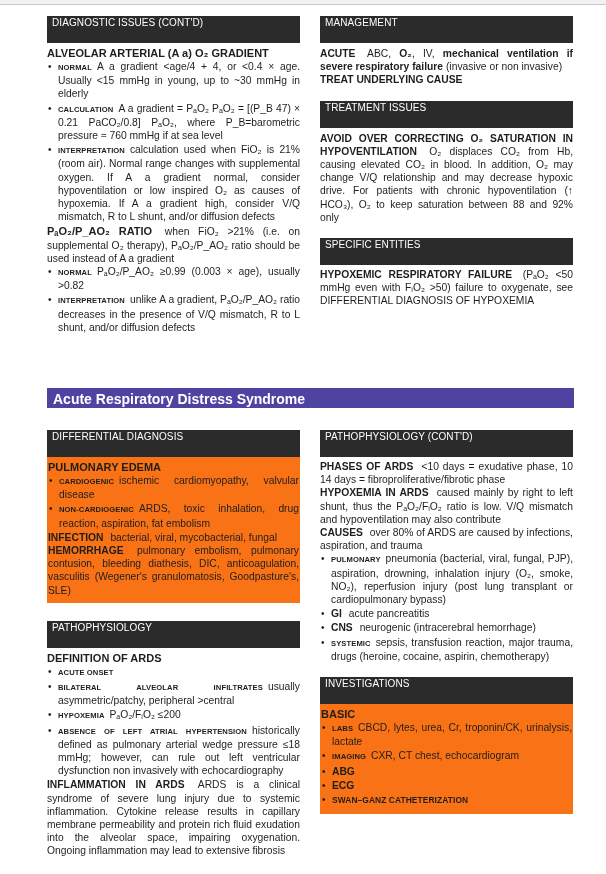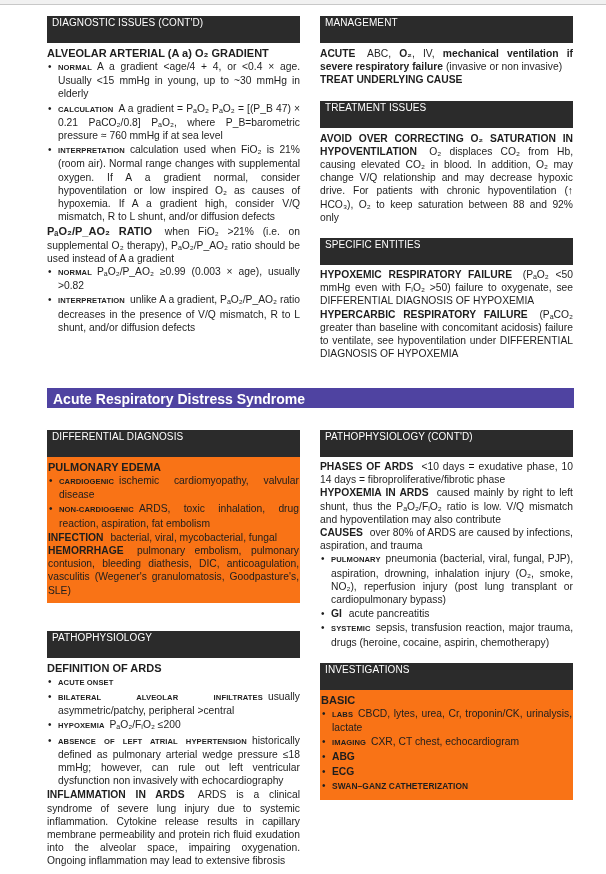--- a/index.html
+++ b/index.html
@@ -66,39 +66,38 @@
   </div>
 
   <div class="sec">
     <div class="hdr">TREATMENT ISSUES</div>
     <p style="margin-top:4px;"><span class="lbl">AVOID OVER CORRECTING O₂ SATURATION IN HYPOVENTILATION</span> <span>O₂ displaces CO₂ from Hb, causing elevated CO₂ in blood. In addition, O₂ may change V/Q relationship and may decrease hypoxic drive. For patients with chronic hypoventilation (↑ HCO₃), O₂ to keep saturation between 88 and 92% only</span></p>
   </div>
 
   <div class="sec">
     <div class="hdr">SPECIFIC ENTITIES</div>
     <p><span class="lbl">HYPOXEMIC RESPIRATORY FAILURE</span> <span>(PₐO₂ &lt;50 mmHg even with FᵢO₂ &gt;50)  failure to oxygenate, see DIFFERENTIAL DIAGNOSIS OF HYPOXEMIA</span></p>
-    <p><span class="lbl">HYPERCARBIC RESPIRATORY FAILURE</span> <span>(PₐCO₂ greater than baseline with concomitant acidosis)  failure to ventilate, see hypoventilation under DIFFERENTIAL DIAGNOSIS OF HYPOXEMIA</span></p>
   </div>
 </div>
 
 <div class="banner">Acute Respiratory Distress Syndrome</div>
 
 <div class="col col-l" style="top:430px;">
   <div class="sec shade">
     <div class="hdr">DIFFERENTIAL DIAGNOSIS</div>
     <div class="ttl">PULMONARY EDEMA</div>
     <ul>
       <li><span class="sc">CARDIOGENIC</span><span>ischemic cardiomyopathy, valvular disease</span></li>
       <li><span class="sc">NON-CARDIOGENIC</span><span>ARDS, toxic inhalation, drug reaction, aspiration, fat embolism</span></li>
     </ul>
     <p><span class="lbl">INFECTION</span> <span>bacterial, viral, mycobacterial, fungal</span></p>
     <p><span class="lbl">HEMORRHAGE</span> <span>pulmonary embolism, pulmonary contusion, bleeding diathesis, DIC, anticoagulation, vasculitis (Wegener's granulomatosis, Goodpasture's, SLE)</span></p>
   </div>
 
-  <div class="sec" style="margin-top:28px;">
+  <div class="sec" style="margin-top:18px;">
     <div class="hdr">PATHOPHYSIOLOGY</div>
     <div class="ttl">DEFINITION OF ARDS</div>
     <ul>
       <li><span class="sc">ACUTE ONSET</span><span></span></li>
       <li><span class="sc">BILATERAL ALVEOLAR INFILTRATES</span><span>usually asymmetric/patchy, peripheral &gt;central</span></li>
       <li><span class="sc">HYPOXEMIA</span><span>PₐO₂/FᵢO₂ ≤200</span></li>
       <li><span class="sc">ABSENCE OF LEFT ATRIAL HYPERTENSION</span><span>historically defined as pulmonary arterial wedge pressure ≤18 mmHg; however, can rule out left ventricular dysfunction non invasively with echocardiography</span></li>
     </ul>
     <p><span class="lbl">INFLAMMATION IN ARDS</span> <span>ARDS is a clinical syndrome of severe lung injury due to systemic inflammation. Cytokine release results in capillary membrane permeability and protein rich fluid exudation into the alveolar space, impairing oxygenation. Ongoing inflammation may lead to extensive fibrosis</span></p>
   </div>
@@ -106,20 +105,21 @@
 
 <div class="col col-r" style="top:430px;">
   <div class="sec">
     <div class="hdr">PATHOPHYSIOLOGY (CONT'D)</div>
     <p><span class="lbl">PHASES OF ARDS</span> <span>&lt;10 days = exudative phase, 10 14 days = fibroproliferative/fibrotic phase</span></p>
     <p><span class="lbl">HYPOXEMIA IN ARDS</span> <span>caused mainly by right to left shunt, thus the PₐO₂/FᵢO₂ ratio is low. V/Q mismatch and hypoventilation may also contribute</span></p>
     <p><span class="lbl">CAUSES</span> <span>over 80% of ARDS are caused by infections, aspiration, and trauma</span></p>
     <ul>
       <li><span class="sc">PULMONARY</span><span>pneumonia (bacterial, viral, fungal, PJP), aspiration, drowning, inhalation injury (O₂, smoke, NO₂), reperfusion injury (post lung transplant or cardiopulmonary bypass)</span></li>
       <li><span class="lbl">GI</span> <span>acute pancreatitis</span></li>
+      <li><span class="lbl">CNS</span> <span>neurogenic (intracerebral hemorrhage)</span></li>
       <li><span class="sc">SYSTEMIC</span><span>sepsis, transfusion reaction, major trauma, drugs (heroine, cocaine, aspirin, chemotherapy)</span></li>
     </ul>
   </div>
 
   <div class="sec shade">
     <div class="hdr">INVESTIGATIONS</div>
     <div class="ttl">BASIC</div>
     <ul>
       <li><span class="sc">LABS</span><span>CBCD, lytes, urea, Cr, troponin/CK, urinalysis, lactate</span></li>
       <li><span class="sc">IMAGING</span><span>CXR, CT chest, echocardiogram</span></li>

